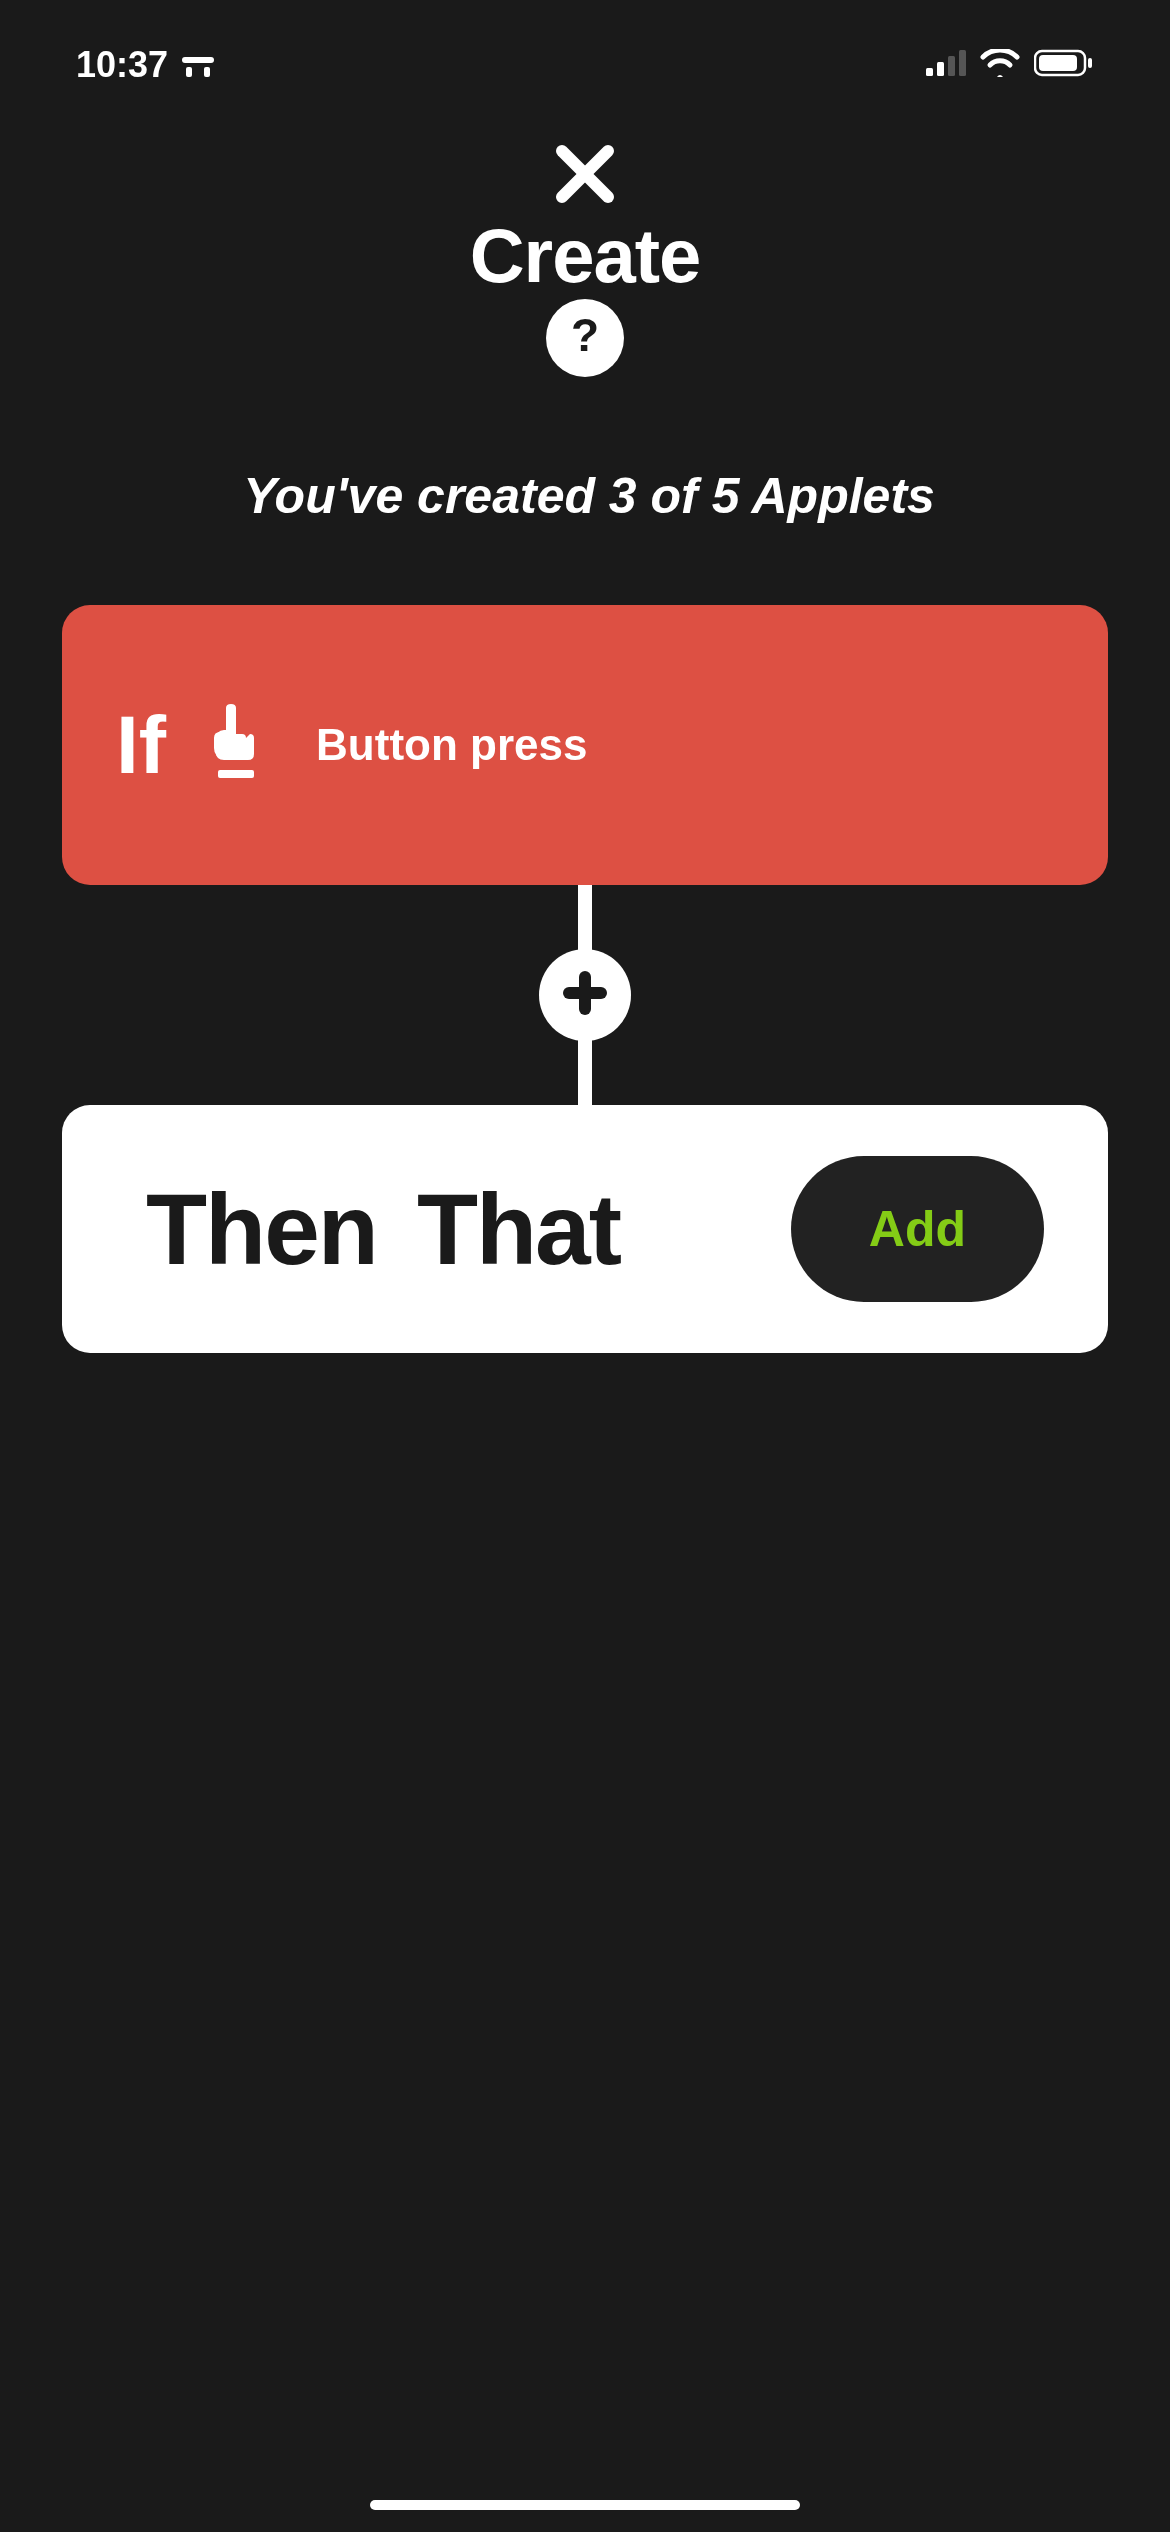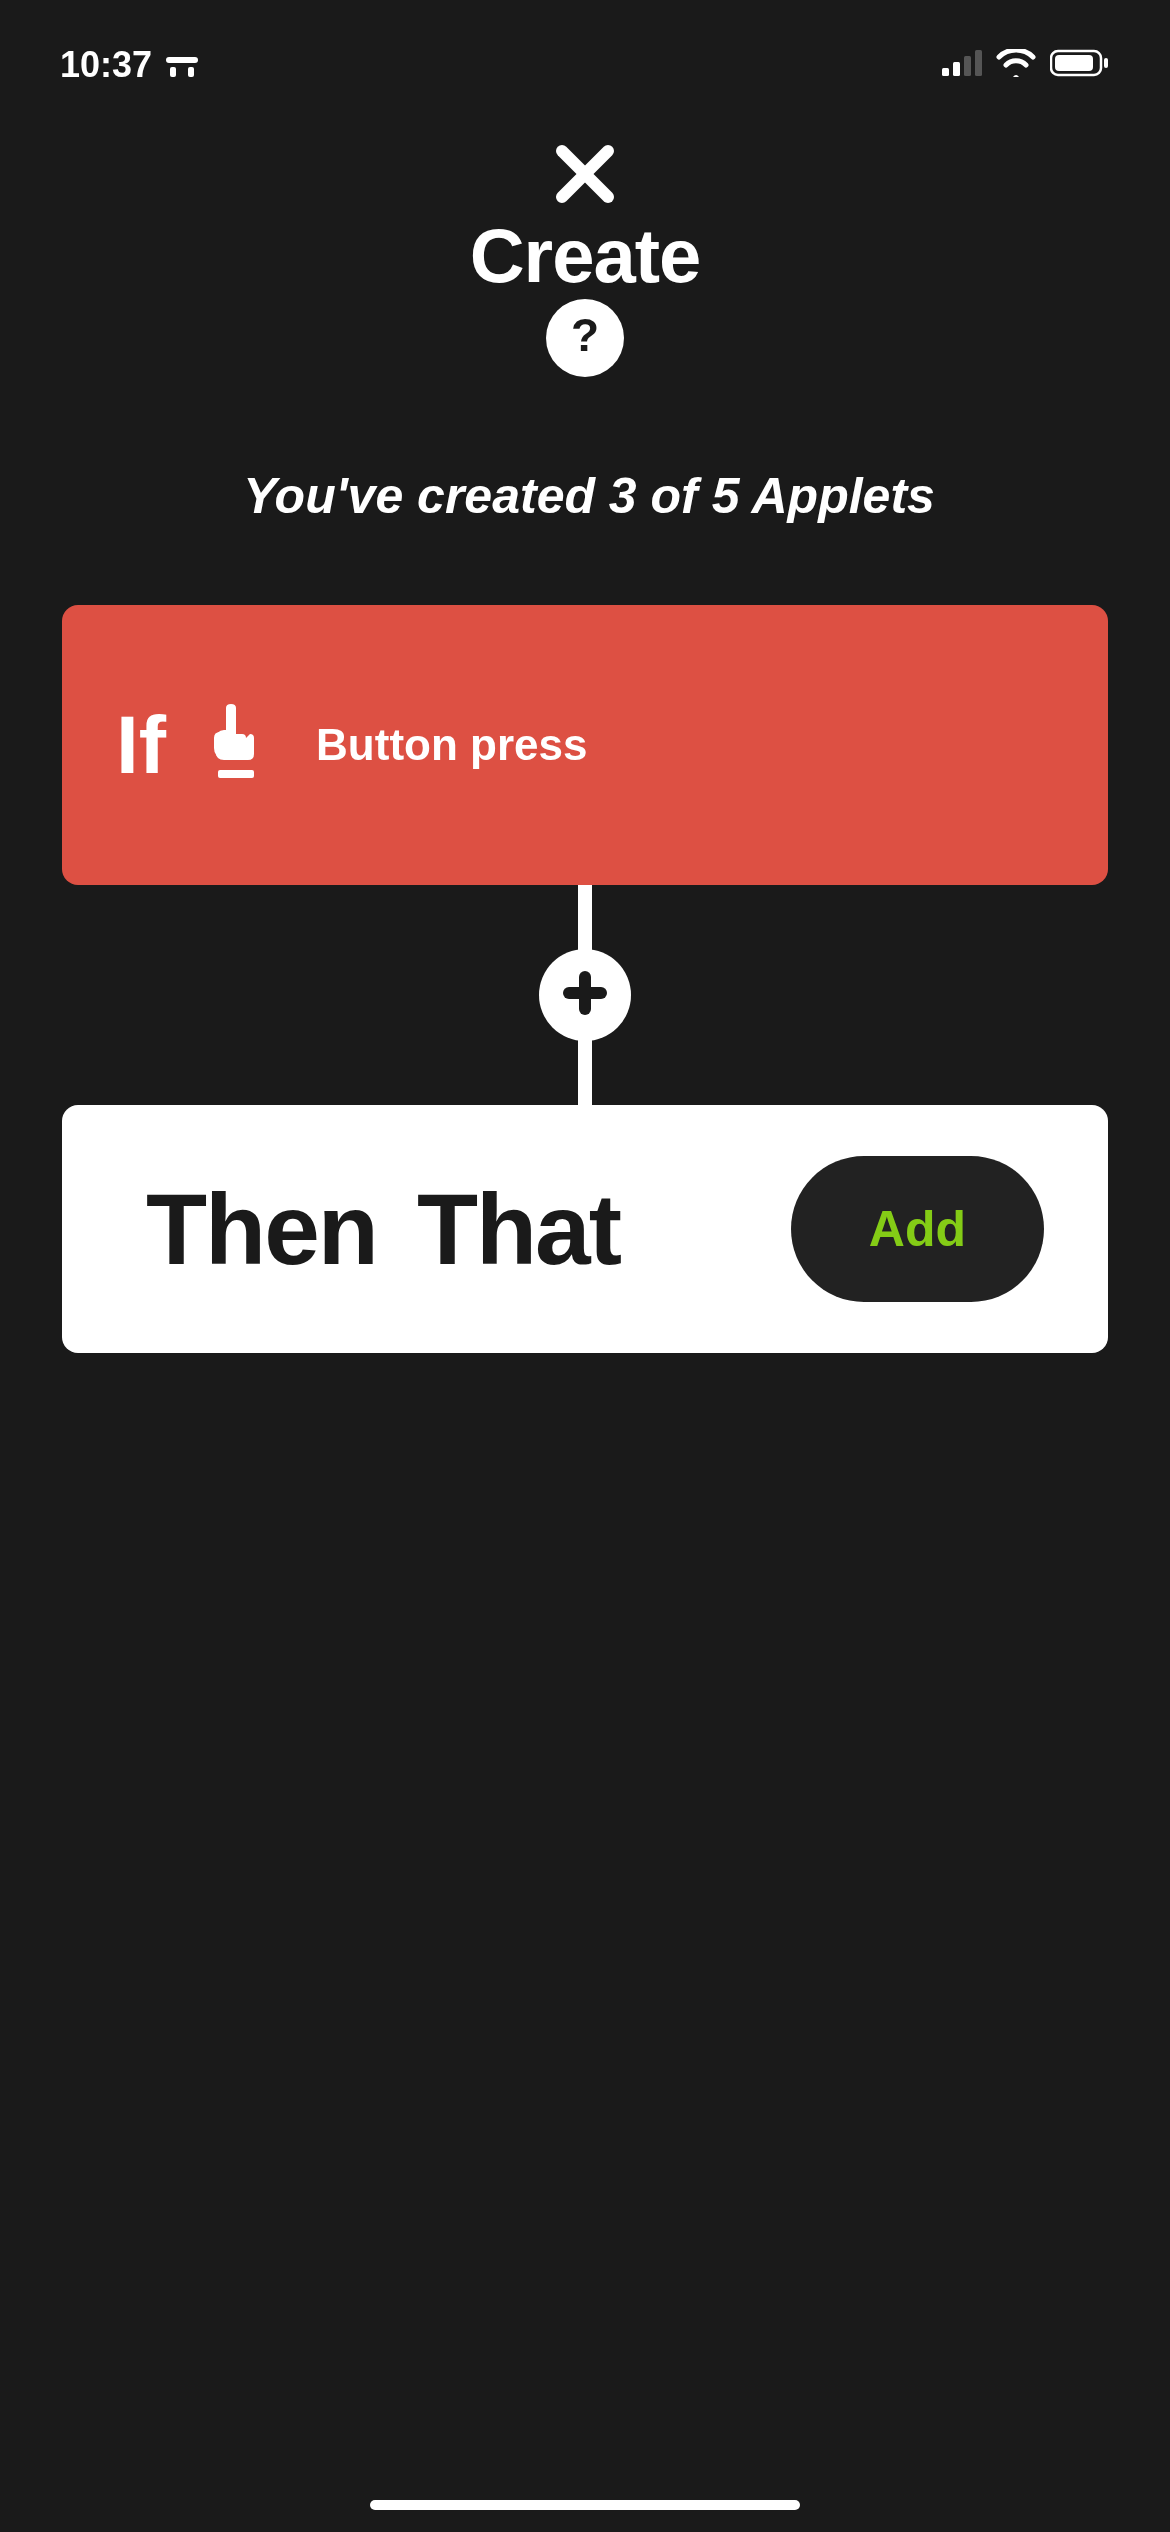--- a/index.html
+++ b/index.html
@@ -11,21 +11,21 @@
       color: #fff;
       position: relative;
       overflow: hidden;
     }
 
     .status-bar {
       height: 110px;
       display: flex;
       justify-content: space-between;
       align-items: center;
-      padding: 0 60px;
+      padding: 0 76px;
       padding-top: 20px;
     }
     .status-left {
       display: flex;
       align-items: center;
       gap: 12px;
       font-size: 36px;
       font-weight: 600;
     }
     .status-right {
@@ -56,21 +56,21 @@
       text-align: center;
       font-size: 50px;
       font-weight: 800;
       padding: 40px 32px 80px 40px;
       font-style: italic;
     }
 
     .flow-container { padding: 0 62px; position: relative; }
 
     .card {
-      border-radius: 16px;
+      border-radius: 28px;
       padding: 60px 54px;
       display: flex;
       align-items: center;
     }
     .if-card {
       background: #dd5043;
       height: 280px;
       gap: 40px;
     }
     .if-label {

